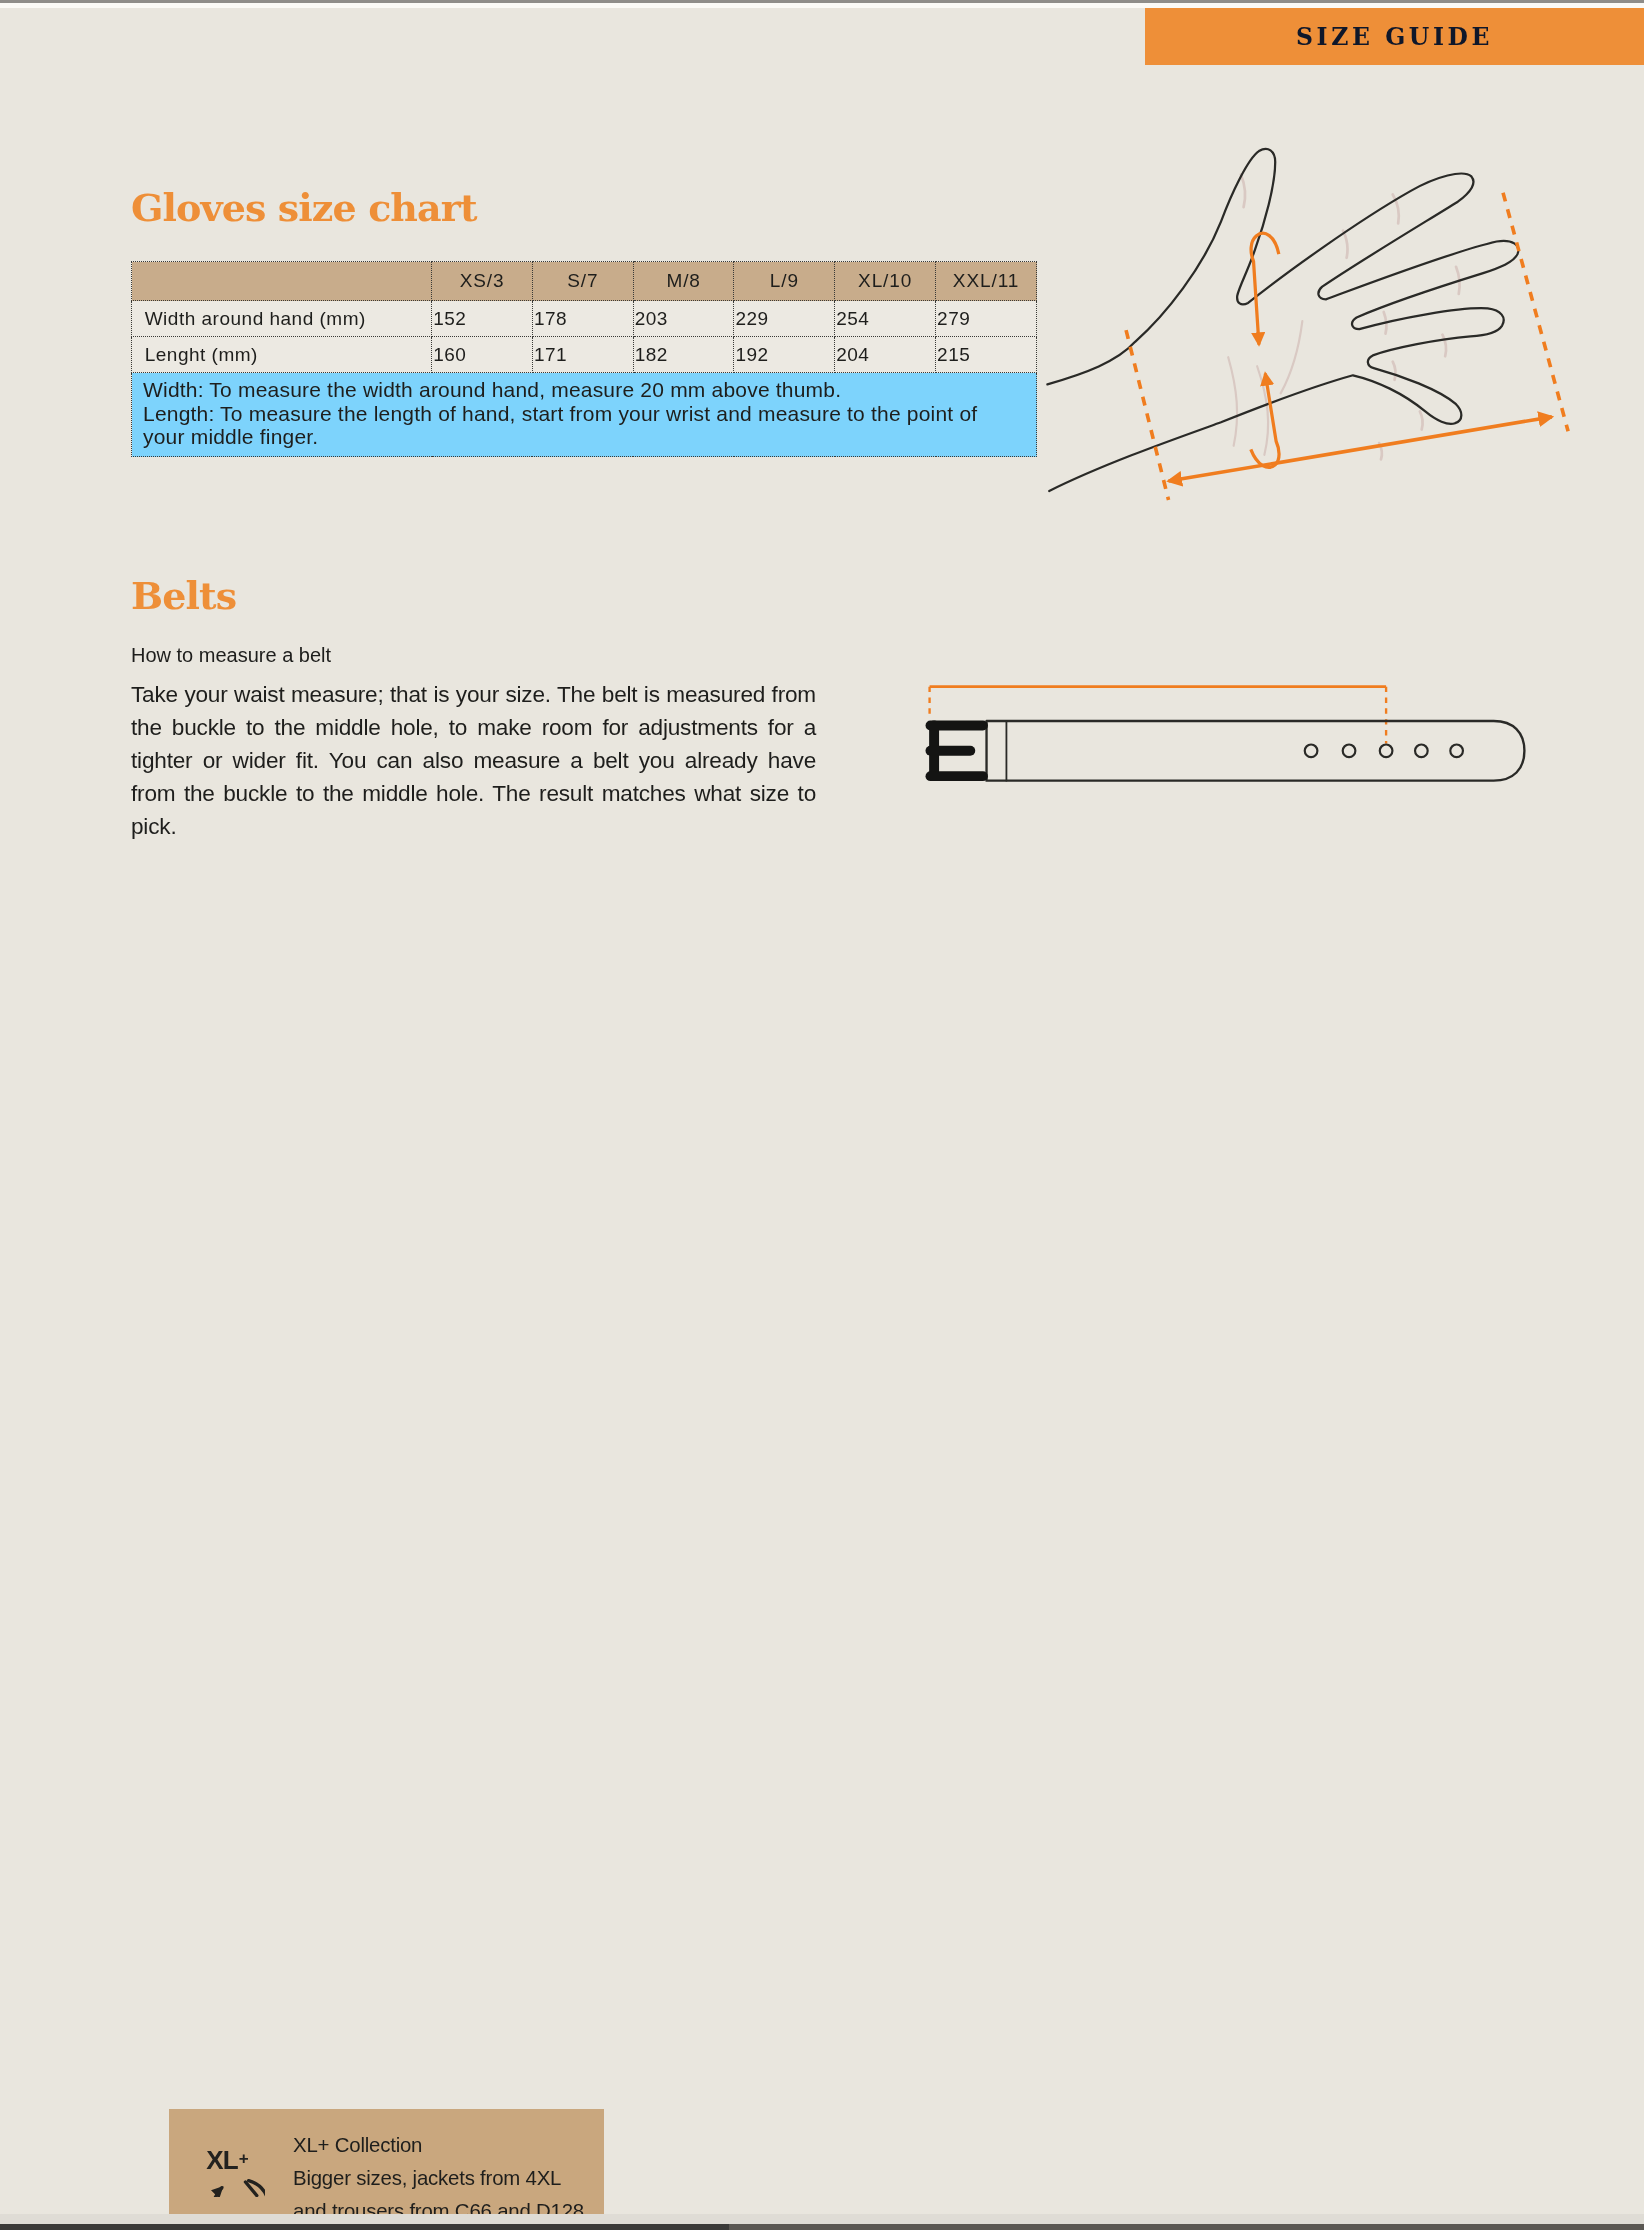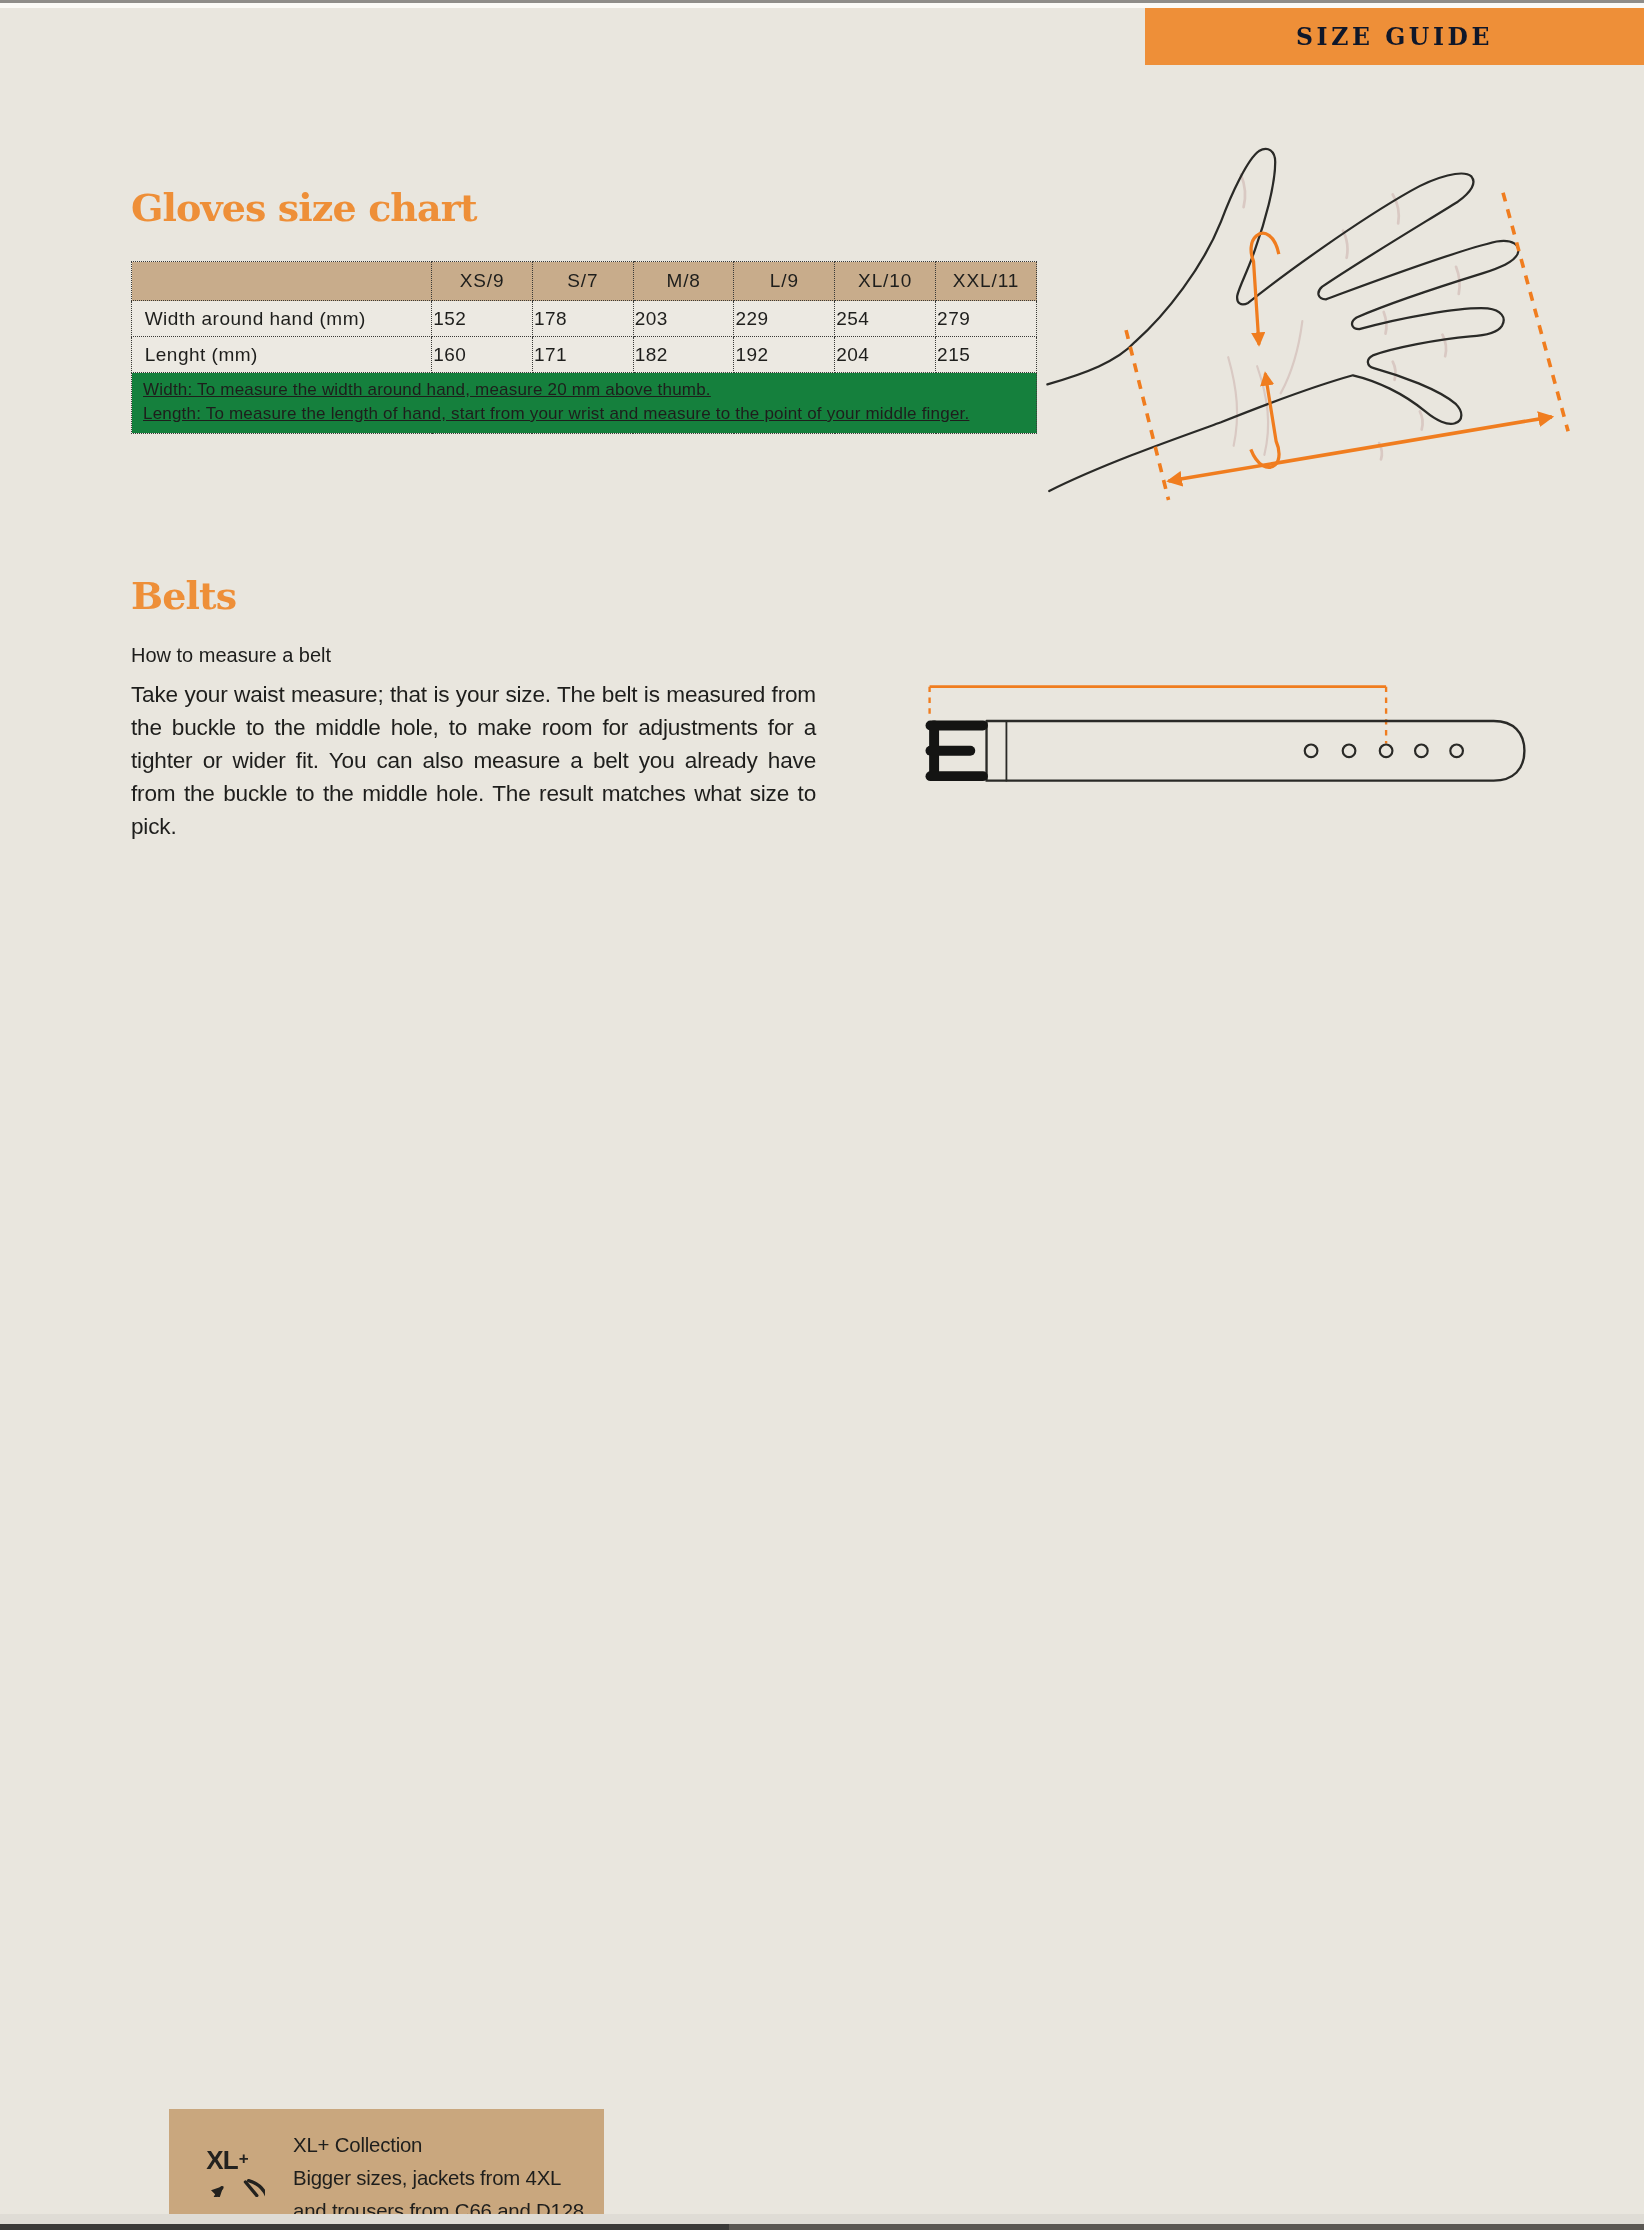--- a/index.html
+++ b/index.html
@@ -18,21 +18,21 @@
   #gloves-title{left:131px;top:187px;}
   #belts-title{left:131px;top:575px;}
 
   
   .gtable{position:absolute;left:131px;top:261px;width:906px;border-collapse:collapse;
           color:var(--ink,#1E1E1C);}
   .gtable th,.gtable td{border:1.4px dotted #3A3A37;font-weight:normal;}
   .gtable thead th{background:var(--tan-header,#C8AC8B);height:36px;font-size:19px;letter-spacing:0.9px;text-align:center;}
   .gtable tbody.vals td{background:#ECE9E2;height:33px;font-size:19px;letter-spacing:0.5px;text-align:left;}
   .gtable td.rowlabel{text-align:left;padding-left:12.7px;}
-  .gtable .notecell{background:#15803d;font-size:17px;line-height:23.5px;padding:5.4px 11px 7.2px 11px;letter-spacing:0.2px;text-decoration:underline;}
+  .gtable .notecell{background:#7dd3fc;font-size:21px;line-height:23.5px;padding:5.4px 11px 7.2px 11px;letter-spacing:0.2px;}
   .gtable col.c0{width:301px;} .gtable col.cn{width:101px;}
 
   .subhead{position:absolute;left:131px;top:644px;font-size:20px;font-weight:normal;color:var(--ink,#1E1E1C);margin:0;}
   .para{position:absolute;left:131px;top:678px;width:685px;font-size:22.6px;line-height:33px;
         color:var(--ink,#1E1E1C);text-align:justify;letter-spacing:-0.2px;margin:0;}
 
   .hand-illo{position:absolute;left:1031px;top:86px;width:615px;height:452px;}
   .belt-illo{position:absolute;left:915px;top:674px;width:624px;height:113px;}
 
   .ink-line{fill:none;stroke:#2A2A27;stroke-width:2.5;stroke-linecap:round;stroke-linejoin:round;}
@@ -79,21 +79,21 @@
         <col class="cn">
         <col class="cn">
         <col class="cn">
         <col class="cn">
         <col class="cn">
         <col class="cn">
       </colgroup>
     <thead>
       <tr id="glove-head-row">
         <th class="corner"></th>
-      <th>XS/9</th>
+      <th>XS/3</th>
           <th>S/7</th>
           <th>M/8</th>
           <th>L/9</th>
           <th>XL/10</th>
           <th>XXL/11</th>
         </tr>
     </thead>
     <tbody class="vals" id="glove-body">
         <tr>
           <td class="rowlabel">Width around hand (mm)</td>

